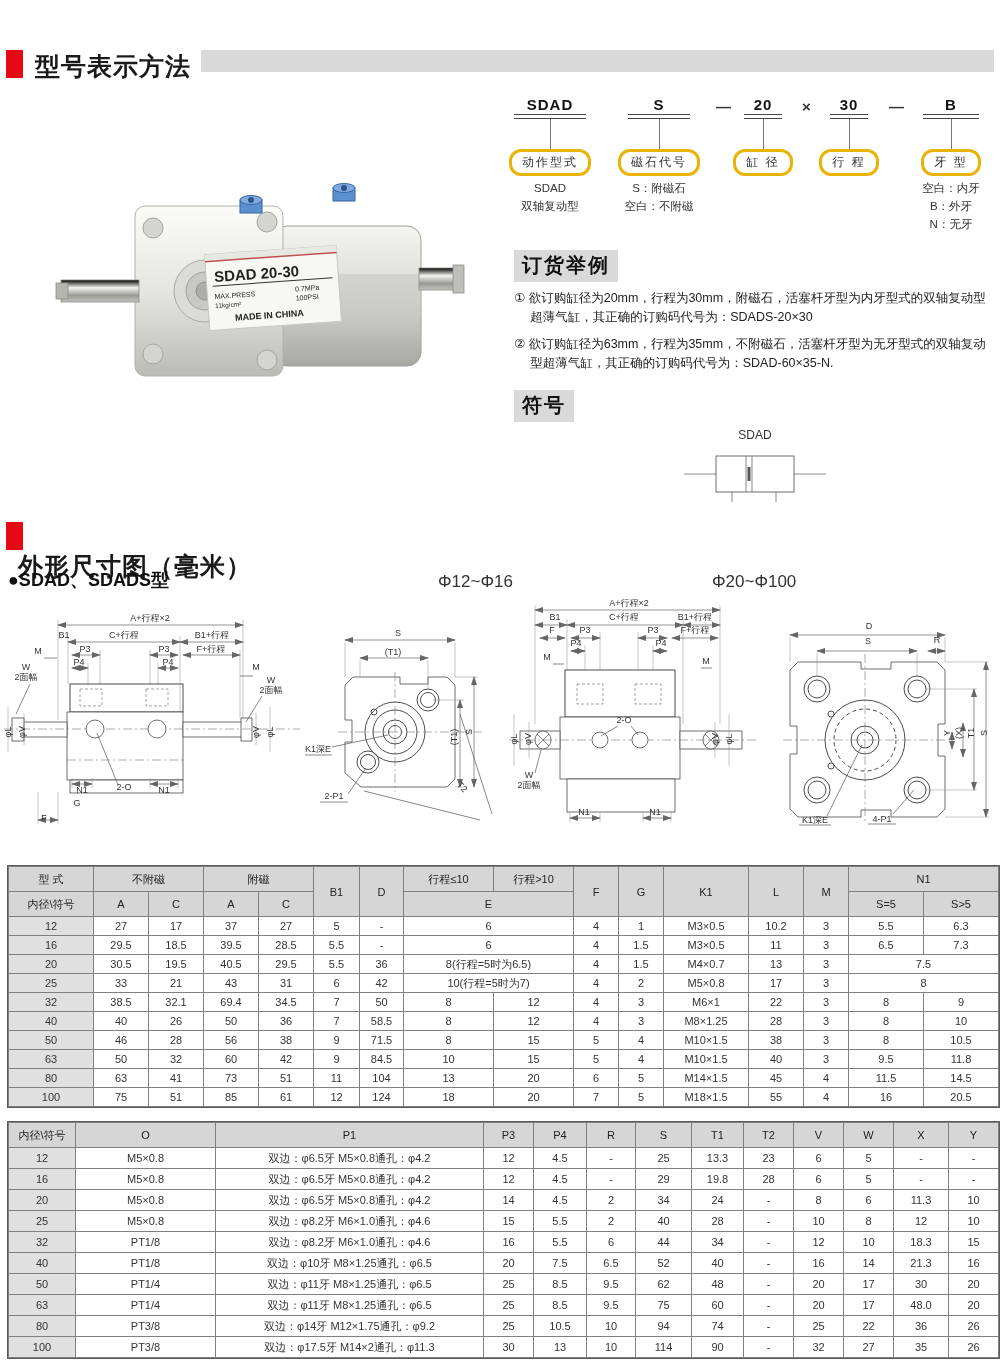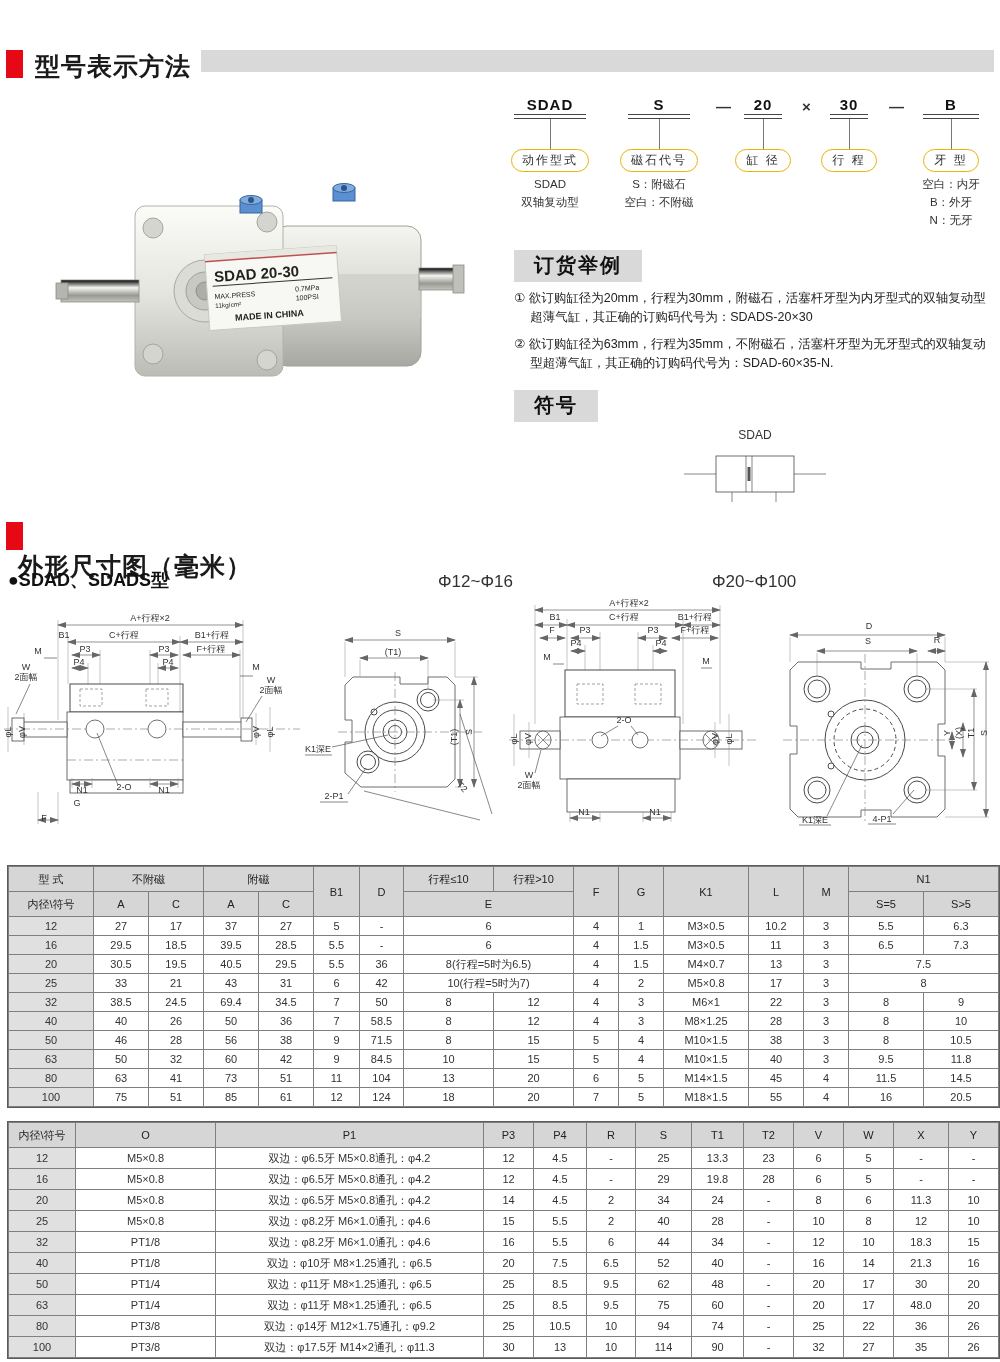--- a/index.html
+++ b/index.html
@@ -9,27 +9,27 @@
   .sec-header{position:absolute;left:6px;right:6px;display:flex;align-items:flex-start;height:34px;}
   .red-sq{width:17px;height:28px;background:#e60915;flex:0 0 auto;}
   .sec-title{font-size:25px;font-weight:bold;color:#1a1a1a;margin:0 10px 0 12px;white-space:nowrap;letter-spacing:1px;}
   .gray-bar{flex:1;height:22px;background:#d9d9d9;}
   
   #model-area{position:absolute;left:493px;top:96px;width:505px;height:150px;}
   .mc-col{position:absolute;top:0;text-align:center;}
   .mc-code{font-size:15px;font-weight:bold;color:#111;letter-spacing:1px;}
   .mc-ul{height:3px;border-top:1px solid #444;border-bottom:1px solid #444;width:64%;margin:1px auto 0;}
   .mc-stem{width:1px;height:30px;background:#777;margin:0 auto;}
-  .mc-bubble{display:inline-block;border:1px solid #eab308;border-radius:12px;padding:2px 10px;
+  .mc-bubble{display:inline-block;border:3px solid #eab308;border-radius:12px;padding:2px 10px;
              font-size:12px;color:#333;white-space:nowrap;letter-spacing:2px;}
   .mc-notes{font-size:11.5px;color:#333;line-height:1.55;margin-top:4px;white-space:nowrap;}
   .mc-sep{position:absolute;top:2px;font-size:15px;font-weight:bold;color:#333;}
   
   #ordering{position:absolute;left:514px;top:250px;width:482px;}
-  .sub-title{display:inline-block;background:#d9d9d9;padding:2px 20px 3px;font-size:20px;
+  .sub-title{display:inline-block;background:#d9d9d9;padding:2px 8px 3px;font-size:20px;
              font-weight:bold;color:#111;letter-spacing:2px;}
   .order-item{font-size:12.5px;color:#222;line-height:1.55;margin-top:7px;
               padding-left:1.3em;text-indent:-1.3em;}
   
   #symbols{position:absolute;left:514px;top:390px;width:482px;}
   .sym-row{display:flex;justify-content:space-around;margin-top:6px;}
   .sym-box{text-align:center;}
   .sym-label{font-size:12px;color:#333;margin-bottom:1px;}
   
   #dims-sub{position:absolute;left:8px;top:568px;font-size:18px;font-weight:bold;color:#111;}
@@ -563,21 +563,21 @@
           <td>4</td>
           <td>2</td>
           <td>M5×0.8</td>
           <td>17</td>
           <td>3</td>
           <td colspan="2">8</td>
         </tr>
         <tr>
           <td class="idcell">32</td>
           <td>38.5</td>
-          <td>24.5</td>
+          <td>32.1</td>
           <td>69.4</td>
           <td>34.5</td>
           <td>7</td>
           <td>50</td>
           <td>8</td>
           <td>12</td>
           <td>4</td>
           <td>3</td>
           <td>M6×1</td>
           <td>22</td>

